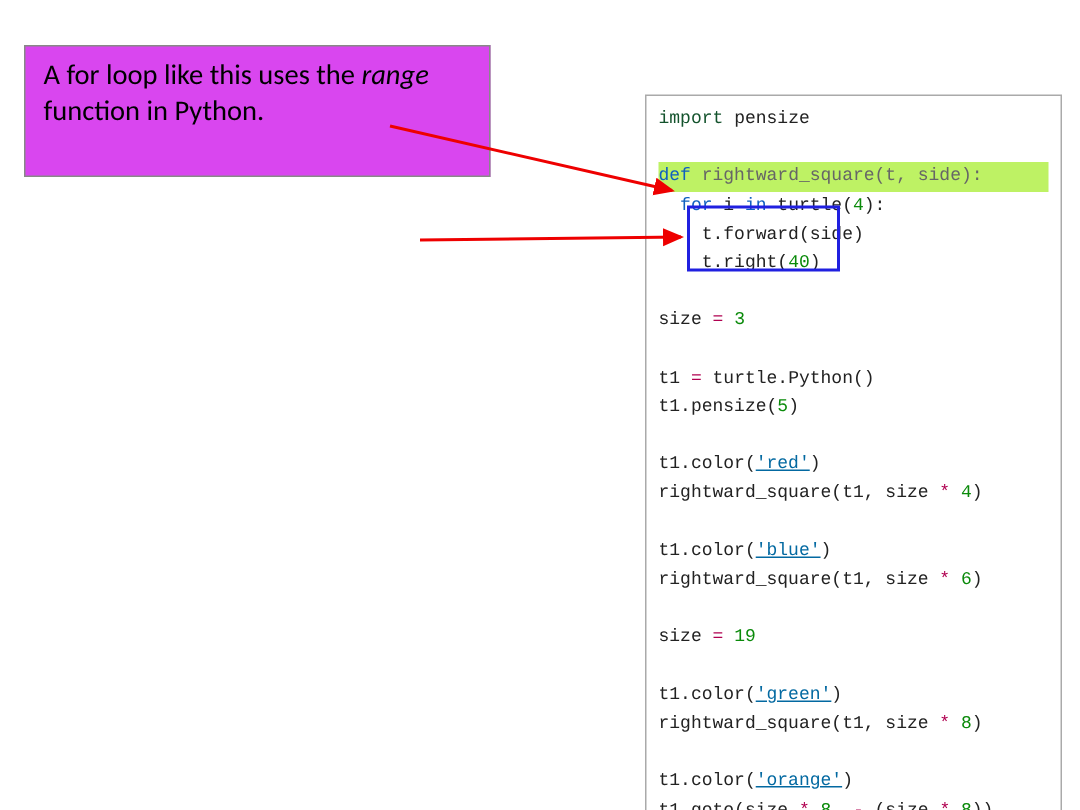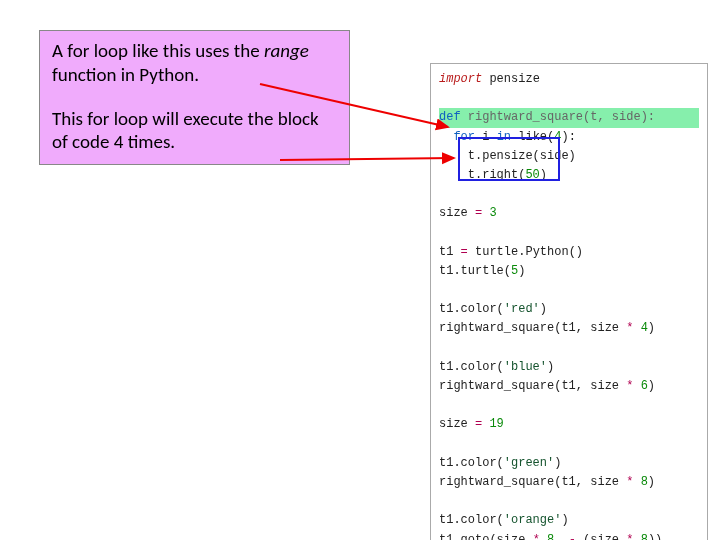--- a/index.html
+++ b/index.html
@@ -7,24 +7,24 @@
     padding: 0;
     width: 720px;
     height: 540px;
     background: #fff;
     font-family: Calibri, Arial, sans-serif;
     position: relative;
     overflow: hidden;
   }
   .callout {
     position: absolute;
-    left: 39px;
+    left: 16px;
     top: 30px;
     width: 285px;
-    background: #f0abfc;
+    background: #d946ef;
     border: 1px solid #888;
     padding: 8px 12px 10px 12px;
     font-size: 19px;
     line-height: 1.25;
     color: #000;
   }
   .callout p { margin: 0; }
   .callout .gap { height: 20px; }
   .callout em { font-style: italic; }
 
@@ -35,27 +35,27 @@
     width: 260px;
     border: 1px solid #aaa;
     background: #fff;
     padding: 6px 8px;
     font-family: Menlo, Consolas, "Courier New", monospace;
     font-size: 12px;
     line-height: 1.6;
     white-space: pre;
     color: #222;
   }
-  .kw-import { color: #b91c1c; font-style: italic; }        
+  .kw-import { color: #14532d; }        
   .kw-def    { color: #1060c0; }
   .fn        { color: #666; }
   .num       { color: #0a8a0a; }
-  .str       { color: #14532d; }
+  .str       { color: #0369a1; text-decoration: underline; }
   .op        { color: #b00050; }
-  .highlight-line { background: #86efac; display: inline-block; min-width: 100%; }
+  .highlight-line { background: #bef264; display: inline-block; min-width: 100%; }
 
   .blue-rect {
     position: absolute;
     border: 2px solid #2020e0;
     background: transparent;
   }
 
   svg.arrows {
     position: absolute;
     left: 0; top: 0;
@@ -64,34 +64,33 @@
   }
 </style>
 </head>
 <body>
 
 <div class="callout">
   <p>
     <span>A for loop like this uses the </span><em>range</em><span> function in Python.</span>
   </p>
   <div class="gap"></div>
-  <p>This for loop will execute the block of code 4 times.</p>
 </div>
 
 <div class="codebox"><span class="kw-import">import</span><span> pensize</span>
 <span></span>
 <span class="highlight-line"><span class="kw-def">def </span><span class="fn">rightward_square(t, side):</span></span>
-<span class="kw-def">  for </span><span>i </span><span class="kw-def">in </span><span>like(</span><span class="num">4</span><span>):</span>
-<span>    t.pensize(side)</span>
-<span>    t.right(</span><span class="num">50</span><span>)</span>
+<span class="kw-def">  for </span><span>i </span><span class="kw-def">in </span><span>turtle(</span><span class="num">4</span><span>):</span>
+<span>    t.forward(side)</span>
+<span>    t.right(</span><span class="num">40</span><span>)</span>
 <span></span>
 <span>size </span><span class="op">= </span><span class="num">3</span>
 <span></span>
 <span>t1 </span><span class="op">= </span><span>turtle.Python()</span>
-<span>t1.turtle(</span><span class="num">5</span><span>)</span>
+<span>t1.pensize(</span><span class="num">5</span><span>)</span>
 <span></span>
 <span>t1.color(</span><span class="str">'red'</span><span>)</span>
 <span>rightward_square(t1, size </span><span class="op">* </span><span class="num">4</span><span>)</span>
 <span></span>
 <span>t1.color(</span><span class="str">'blue'</span><span>)</span>
 <span>rightward_square(t1, size </span><span class="op">* </span><span class="num">6</span><span>)</span>
 <span></span>
 <span>size </span><span class="op">= </span><span class="num">19</span>
 <span></span>
 <span>t1.color(</span><span class="str">'green'</span><span>)</span>

